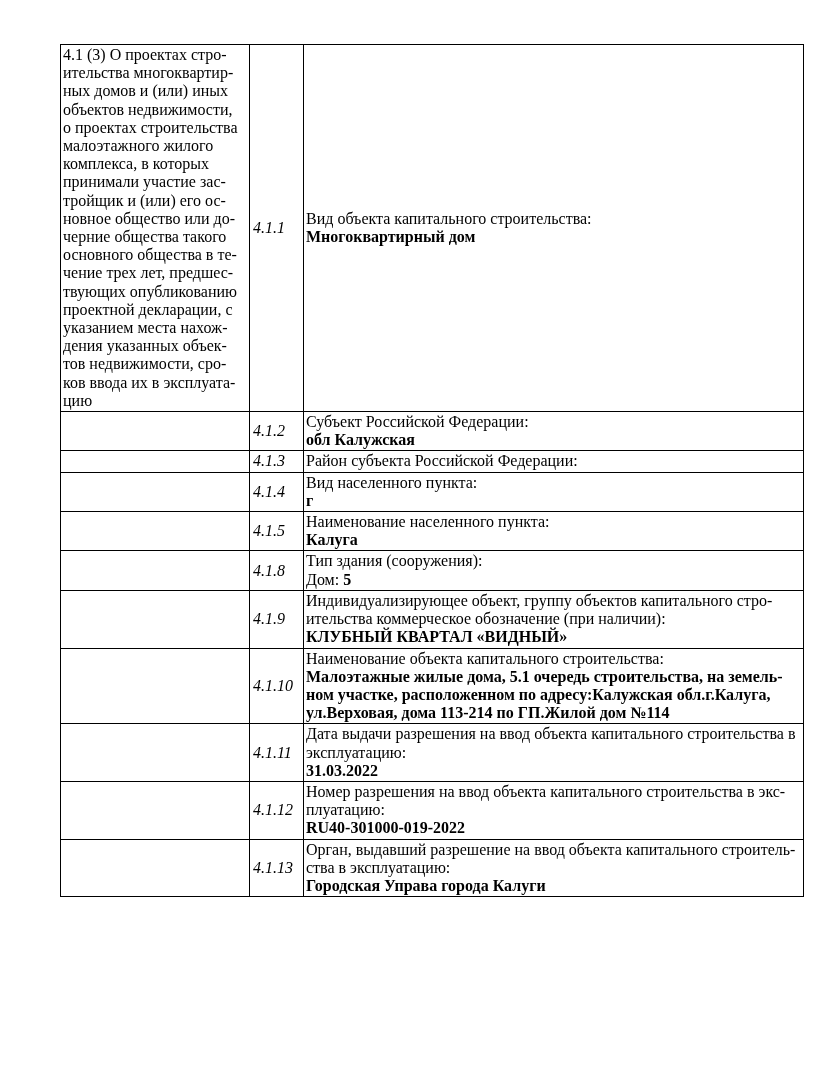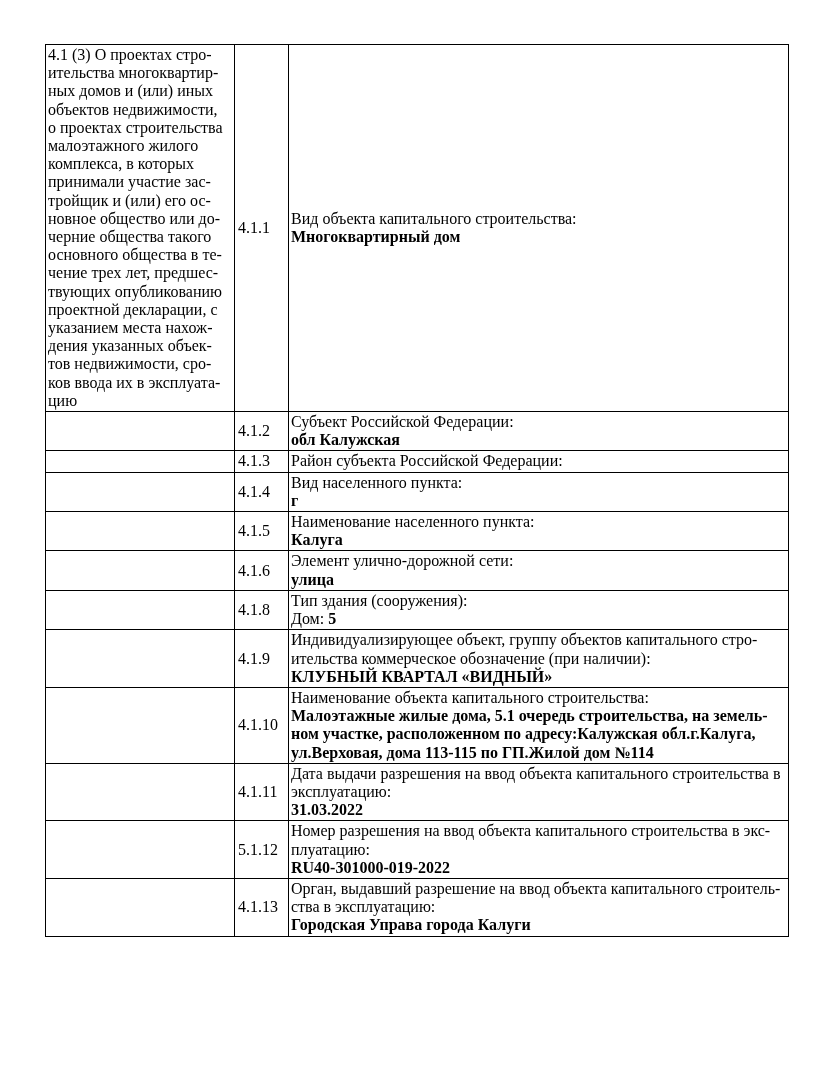--- a/index.html
+++ b/index.html
@@ -15,21 +15,21 @@
   }
   .page {
     position: relative;
     width: 835px;
     height: 1080px;
     background: #ffffff;
     overflow: hidden;
   }
   table.doc-table {
     position: absolute;
-    left: 45px;
+    left: 60px;
     top: 44px;
     width: 744px;
     border-collapse: collapse;
     table-layout: fixed;
     font-size: 16px;
     line-height: 18.2px;
   }
   table.doc-table td {
     border: 1px solid #000000;
     padding: 1px 2px;
@@ -46,20 +46,21 @@
   }
   td.c3 {
     vertical-align: middle;
   }
   .side-text {
     white-space: pre-line;
   }
   .num {
     display: inline-block;
     padding-left: 1px;
+    font-style: italic;
   }
   .label {
     white-space: pre-line;
   }
   .value {
     font-weight: bold;
     white-space: pre-line;
   }
   .vprefix {
     font-weight: normal;
@@ -153,32 +154,20 @@
     </td>
     <td class="c2">
       <span class="num">4.1.5</span>
     </td>
     <td class="c3">
       <div class="label">Наименование населенного пункта:</div>
       <div class="value"><span class="vprefix"></span><span class="vbold">Калуга</span></div>
     </td>
   </tr>
 
-  <tr>
-    <td class="c1">
-      <div class="side-text"></div>
-    </td>
-    <td class="c2">
-      <span class="num">4.1.6</span>
-    </td>
-    <td class="c3">
-      <div class="label">Элемент улично-дорожной сети:</div>
-      <div class="value"><span class="vprefix"></span><span class="vbold">улица</span></div>
-    </td>
-  </tr>
 
 
   <tr>
     <td class="c1">
       <div class="side-text"></div>
     </td>
     <td class="c2">
       <span class="num">4.1.8</span>
     </td>
     <td class="c3">
@@ -205,21 +194,21 @@
     <td class="c1">
       <div class="side-text"></div>
     </td>
     <td class="c2">
       <span class="num">4.1.10</span>
     </td>
     <td class="c3">
       <div class="label">Наименование объекта капитального строительства:</div>
       <div class="value"><span class="vprefix"></span><span class="vbold">Малоэтажные жилые дома, 5.1 очередь строительства, на земель-
 ном участке, расположенном по адресу:Калужская обл.г.Калуга,
-ул.Верховая, дома 113-115 по ГП.Жилой дом №114</span></div>
+ул.Верховая, дома 113-214 по ГП.Жилой дом №114</span></div>
     </td>
   </tr>
 
   <tr>
     <td class="c1">
       <div class="side-text"></div>
     </td>
     <td class="c2">
       <span class="num">4.1.11</span>
     </td>
@@ -228,21 +217,21 @@
 эксплуатацию:</div>
       <div class="value"><span class="vprefix"></span><span class="vbold">31.03.2022</span></div>
     </td>
   </tr>
 
   <tr>
     <td class="c1">
       <div class="side-text"></div>
     </td>
     <td class="c2">
-      <span class="num">5.1.12</span>
+      <span class="num">4.1.12</span>
     </td>
     <td class="c3">
       <div class="label">Номер разрешения на ввод объекта капитального строительства в экс-
 плуатацию:</div>
       <div class="value"><span class="vprefix"></span><span class="vbold">RU40-301000-019-2022</span></div>
     </td>
   </tr>
 
   <tr>
     <td class="c1">

